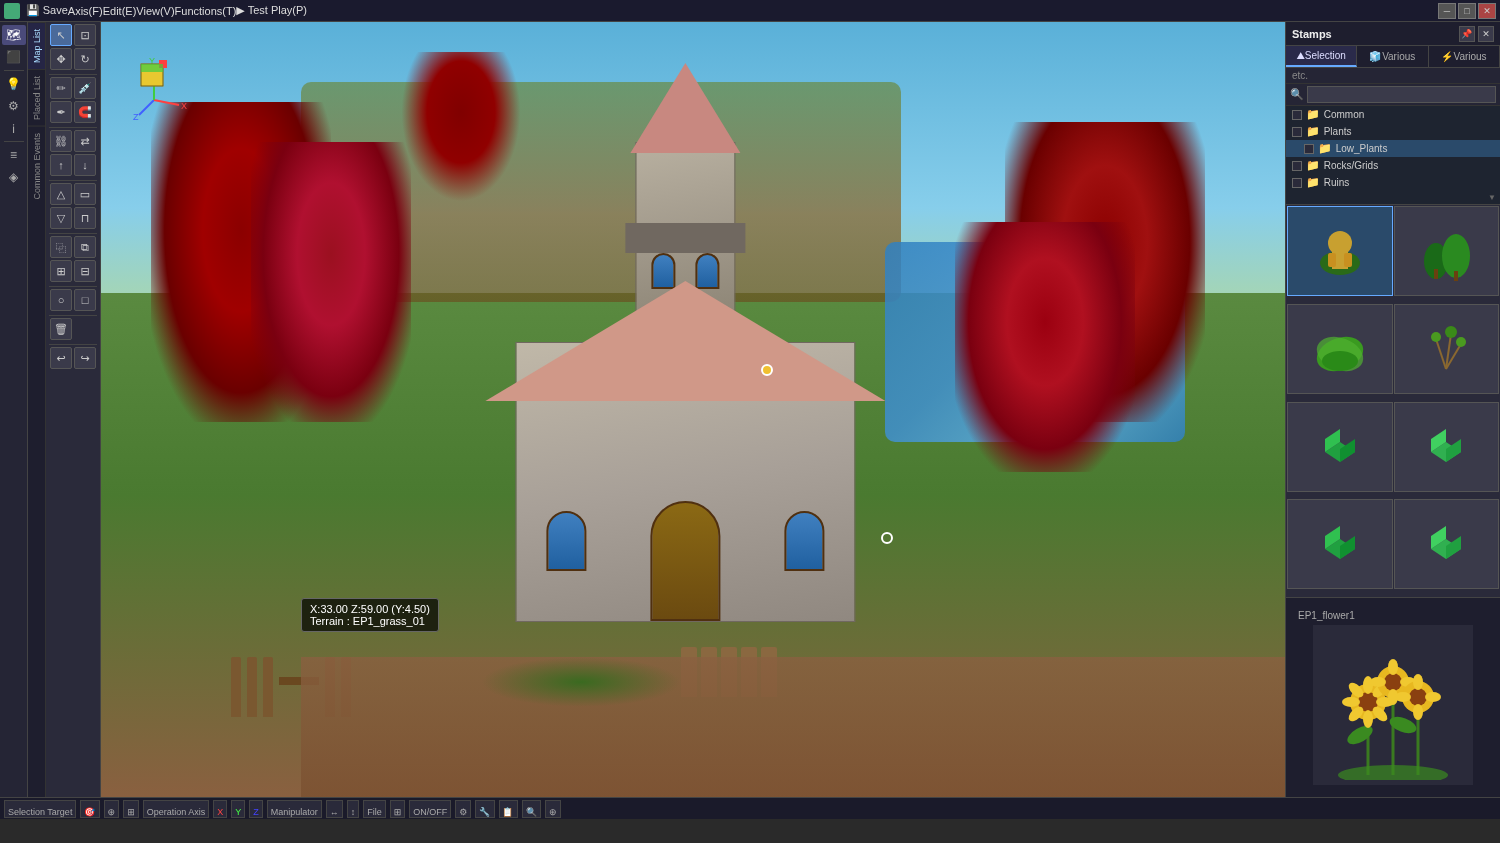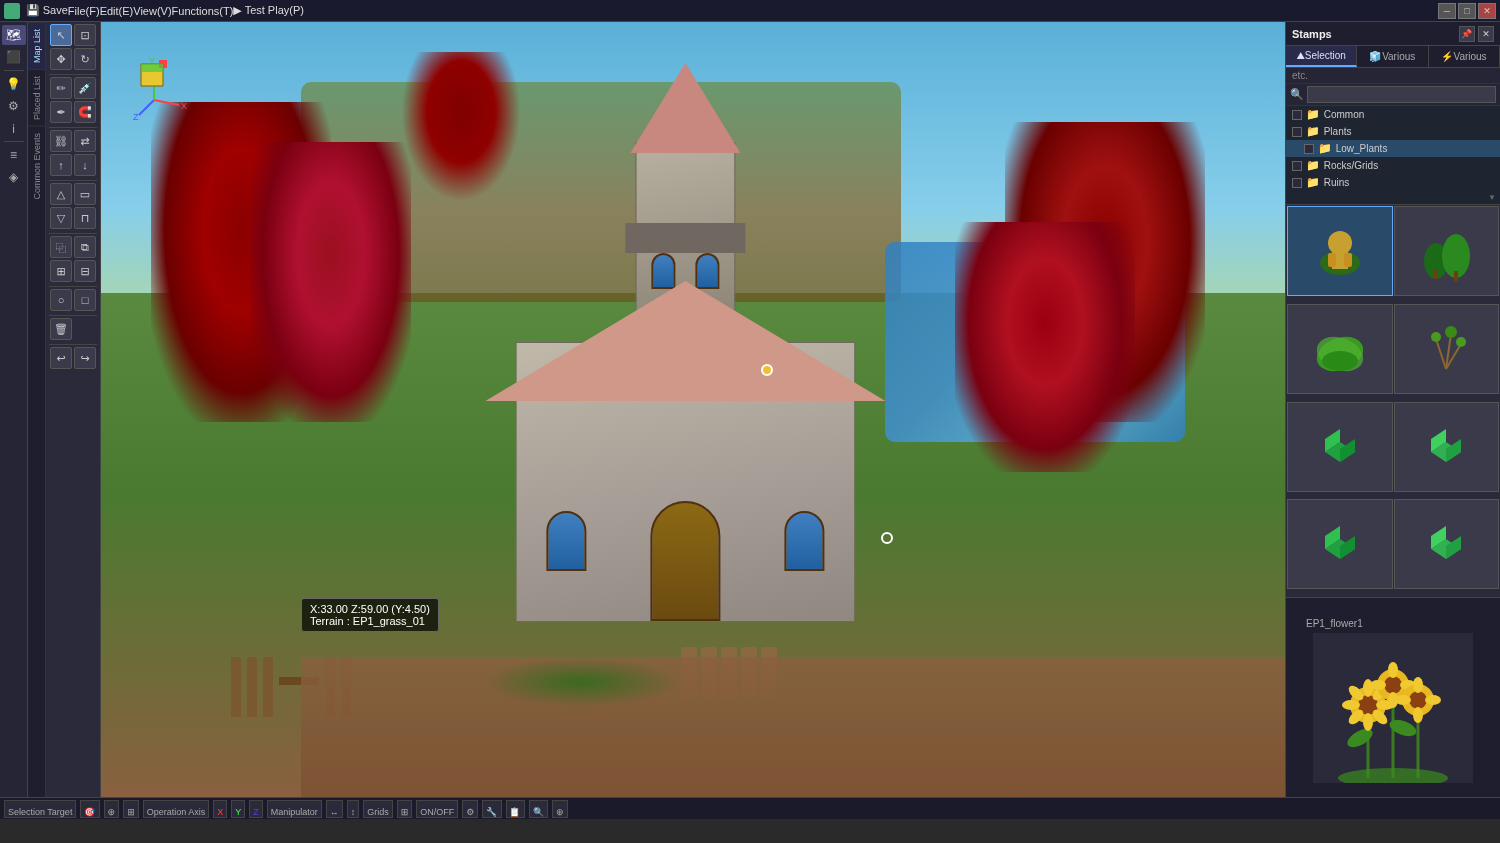--- a/index.html
+++ b/index.html
@@ -236,21 +236,21 @@
       height: 90px; position: relative;
     }
     .stamp-item.selected { border-color: #6af; background: #2a4a6a; }
     .stamp-thumb {
       width: 70px; height: 70px; display: flex; align-items: center; justify-content: center;
     }
 
     
     #stamp-preview {
       height: 200px; background: #1e1e2e; border-top: 1px solid #444;
-      display: flex; flex-direction: column; align-items: center; padding: 20px;
+      display: flex; flex-direction: column; align-items: center; padding: 12px;
     }
     #stamp-preview .preview-label { font-size: 10px; color: #aaa; margin-bottom: 4px; width: 100%; }
     #stamp-preview .preview-img {
       width: 160px; height: 160px; display: flex; align-items: center; justify-content: center;
       background: #2a2a3a;
     }
 
     
     #status-bar {
       width: 100%; height: 22px; background: #1a1a2a;
@@ -306,21 +306,21 @@
 <div id="app-container">
 
   <div id="title-bar">
     <div class="app-icon"></div>
 
     <div class="save-btn">
       <span>💾</span>
       <span>Save</span>
     </div>
 
-    <div class="menu-item">File(F)</div>
+    <div class="menu-item">Axis(F)</div>
     <div class="menu-item">Edit(E)</div>
     <div class="menu-item">View(V)</div>
     <div class="menu-item">Functions(T)</div>
 
     <div class="play-btn">
       <span class="play-icon">▶</span>
       <span>Test Play(P)</span>
     </div>
     <span style="flex:1"></span>
     <div class="win-btns">
@@ -735,21 +735,21 @@
       </div>
       <div class="status-icon-btn" style="color:#f44;">X</div>
       <div class="status-icon-btn" style="color:#4f4;">Y</div>
       <div class="status-icon-btn" style="color:#44f;">Z</div>
       <div class="status-icon-btn">
         <span>Manipulator</span>
       </div>
       <div class="status-icon-btn">↔</div>
       <div class="status-icon-btn">↕</div>
       <div class="status-icon-btn">
-        <span>Grids</span>
+        <span>File</span>
       </div>
       <div class="status-icon-btn">⊞</div>
       <div class="status-icon-btn">
         <span>ON/OFF</span>
       </div>
       <div class="status-icon-btn">⚙</div>
       <div class="status-icon-btn">🔧</div>
       <div class="status-icon-btn">📋</div>
       <div class="status-icon-btn">🔍</div>
       <div class="status-icon-btn">⊕</div>

